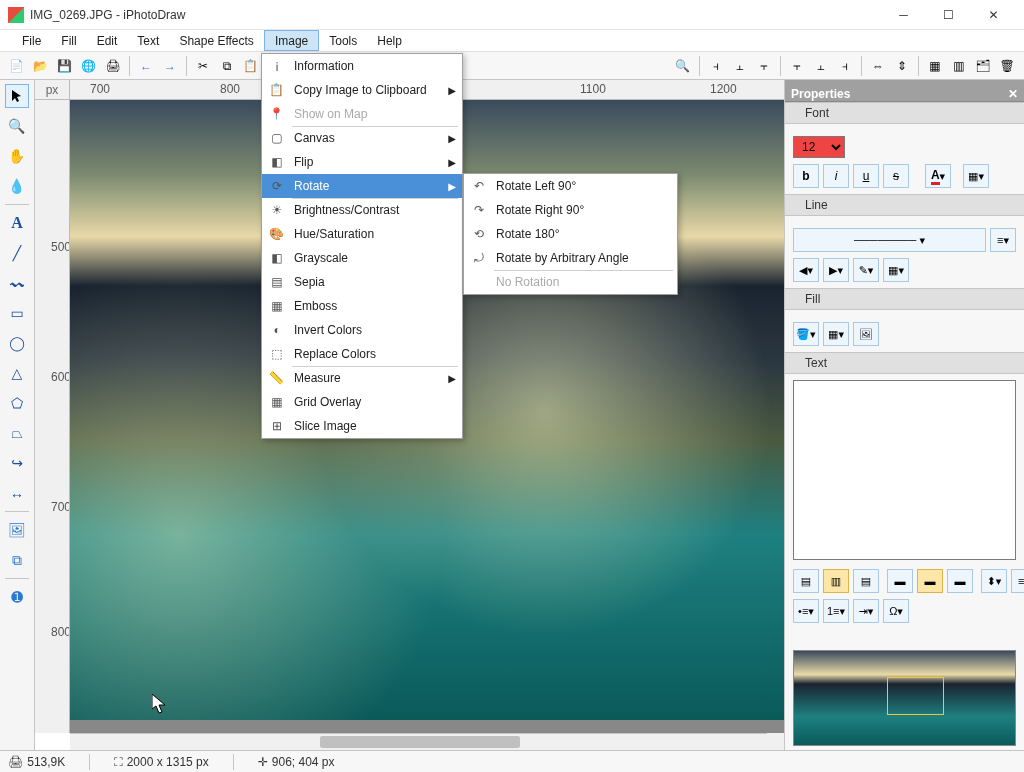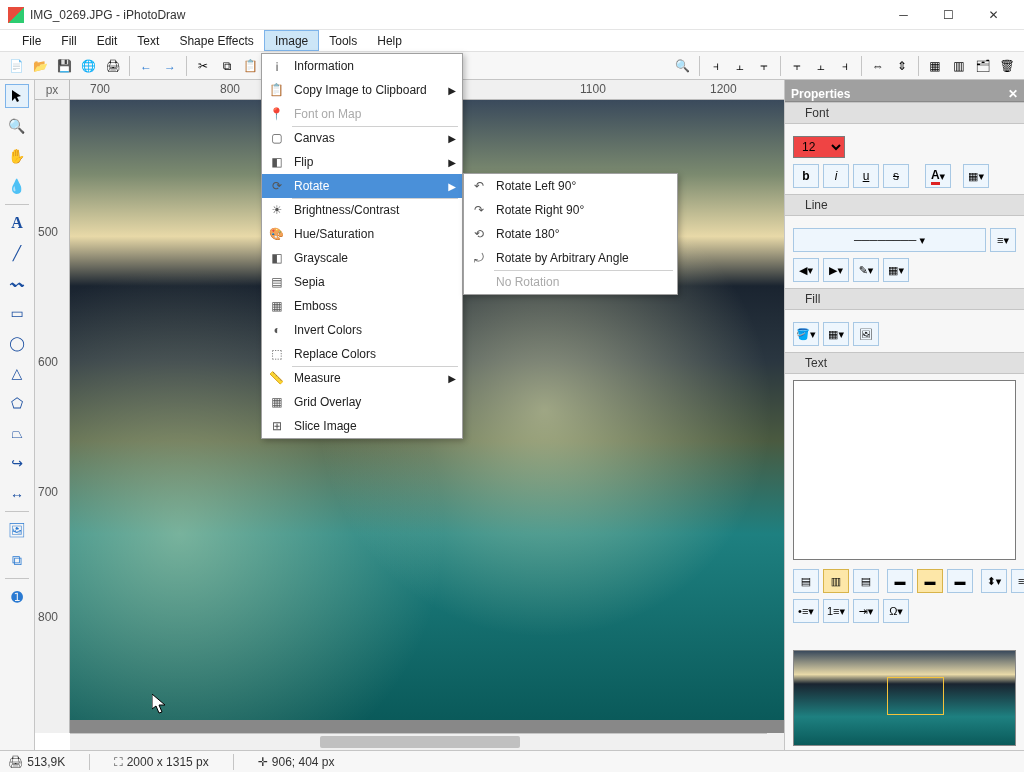--- a/index.html
+++ b/index.html
@@ -28,21 +28,21 @@
 .toolstrip { width: 35px; background: #f5f5f5; border-right: 1px solid #c5c5c5; display: flex; flex-direction: column; align-items: center; padding-top: 4px; gap: 6px; }
 .toolstrip .tool { width: 24px; height: 24px; display: flex; align-items: center; justify-content: center; border: 1px solid transparent; cursor: default; font-size: 14px; }
 .toolstrip .tool.active { background: #e5f1fb; border-color: #7eb4ea; }
 
 
 .canvas-wrap { flex: 1; display: flex; flex-direction: column; min-width: 0; position: relative; }
 .ruler-corner { position: absolute; left: 0; top: 0; width: 35px; height: 20px; background: #f0f0f0; border-right: 1px solid #bbb; border-bottom: 1px solid #bbb; font-size: 12px; display: flex; align-items: center; justify-content: center; color: #666; }
 .ruler-h { position: absolute; left: 35px; right: 0; top: 0; height: 20px; background: #f0f0f0; border-bottom: 1px solid #bbb; font-size: 10px; color: #555; overflow: hidden; }
 .ruler-h span { position: absolute; top: 2px; }
 .ruler-v { position: absolute; left: 0; top: 20px; bottom: 17px; width: 35px; background: #f0f0f0; border-right: 1px solid #bbb; font-size: 10px; color: #555; overflow: hidden; }
-.ruler-v span { position: absolute; left: 3px; }
+.ruler-v span { position: absolute; left: 16px; margin-top: 15px; }
 .canvas { position: absolute; left: 35px; top: 20px; right: 0; bottom: 17px; overflow: hidden; background: #888; }
 .img {
   position: absolute; left: 0; top: 0; width: 730px; height: 620px;
   background:
     radial-gradient(circle at 65% 50%, rgba(255,255,200,.5), transparent 40%),
     radial-gradient(circle at 15% 70%, rgba(255,255,200,.4), transparent 35%),
     linear-gradient(180deg, #3a4a5c 0%, #7b8a6f 12%, #e8d9a8 22%, #1a2430 30%, #2a3640 42%, #4a5a40 55%, #1e8080 70%, #0a5a5a 100%);
 }
 .scroll-h { position: absolute; left: 35px; right: 17px; bottom: 0; height: 17px; background: #f0f0f0; border-top: 1px solid #c5c5c5; }
 .scroll-h .thumb { position: absolute; left: 250px; width: 200px; top: 2px; bottom: 2px; background: #c0c0c0; border-radius: 2px; }
@@ -294,21 +294,21 @@
       <span class="dd-icon">ℹ</span>
       <span>Information</span>
     </div>
     <div class="dd-item">
       <span class="dd-icon">📋</span>
       <span>Copy Image to Clipboard</span>
       <span class="dd-arrow">▶</span>
     </div>
     <div class="dd-item disabled sep-after">
       <span class="dd-icon">📍</span>
-      <span>Font on Map</span>
+      <span>Show on Map</span>
     </div>
     <div class="dd-item">
       <span class="dd-icon">▢</span>
       <span>Canvas</span>
       <span class="dd-arrow">▶</span>
     </div>
     <div class="dd-item">
       <span class="dd-icon">◧</span>
       <span>Flip</span>
       <span class="dd-arrow">▶</span>

